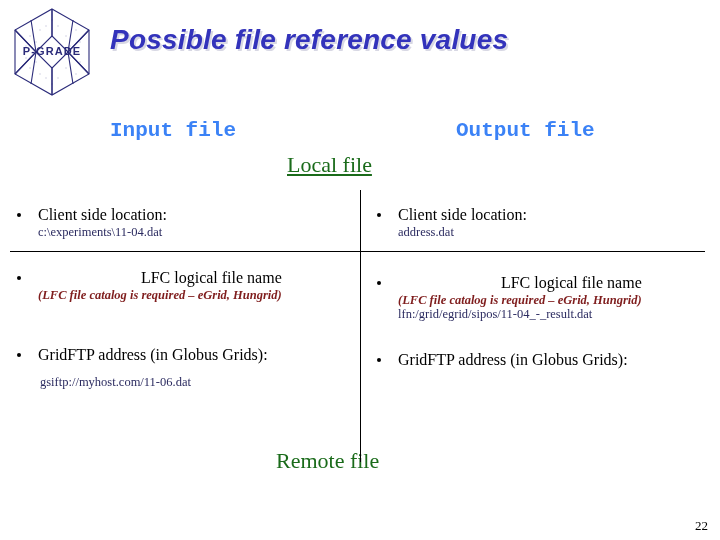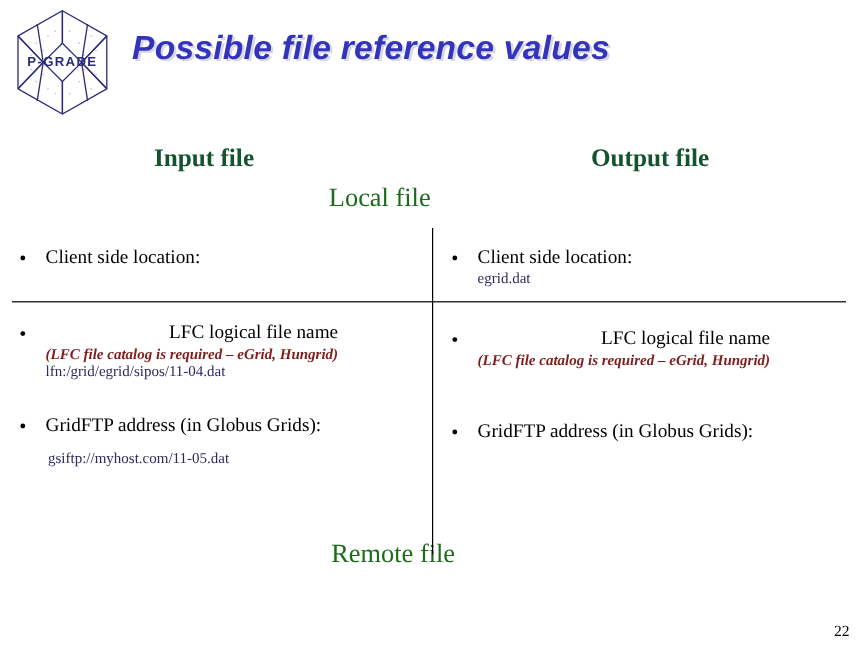--- a/index.html
+++ b/index.html
@@ -38,38 +38,38 @@
     font-size: 28px;
     color: #3333bb;
     letter-spacing: 0.2px;
     text-shadow: 2px 2px 0 #d8d8e4;
     white-space: nowrap;
   }
 
   
   .col-header {
     position: absolute;
-    font-family: Liberation Serif, serif;
+    font-family: Liberation Mono, monospace;
     font-weight: bold;
     font-size: 21px;
-    color: #14532d;
+    color: #3b82f6;
     white-space: nowrap;
   }
   #input-file-header { left: 110px; top: 119px; width: 120px; text-align: center; }
   #output-file-header { left: 456px; top: 119px; width: 135px; text-align: right; }
 
   .zone-label {
     position: absolute;
     font-family: "Liberation Serif", serif;
     font-weight: normal;
     font-size: 22px;
     color: #1a6b1a;
     white-space: nowrap;
   }
-  #local-file-label { left: 274px; top: 152px; }
+  #local-file-label { left: 287px; top: 152px; text-decoration: underline; }
   #remote-file-label { left: 276px; top: 448px; }
 
   
   #vline {
     position: absolute;
     left: 360px;
     top: 190px;
     width: 1px;
     height: 272px;
     background: #000000;
@@ -197,53 +197,54 @@
 <div id="remote-file-label" class="zone-label">Remote file</div>
 
 <div id="vline"></div>
 <div id="hline"></div>
 
 <div id="l-b1" class="bullet-block">
   <div class="bullet-row">
     <span class="bullet-dot"></span>
     <span class="bullet-title">Client side location:</span>
   </div>
+  <div class="bullet-path">c:\experiments\11-04.dat</div>
 </div>
 
 <div id="l-b2" class="bullet-block">
   <div class="bullet-row">
     <span class="bullet-dot"></span>
     <span class="bullet-title">LFC logical file name</span>
   </div>
   <div class="bullet-note">(LFC file catalog is required – eGrid, Hungrid)</div>
-  <div class="bullet-path">lfn:/grid/egrid/sipos/11-04.dat</div>
 </div>
 
 <div id="l-b3" class="bullet-block">
   <div class="bullet-row">
     <span class="bullet-dot"></span>
     <span class="bullet-title">GridFTP address (in Globus Grids):</span>
   </div>
-  <div class="bullet-path path-indent-more" style="margin-top:10px">gsiftp://myhost.com/11-05.dat</div>
+  <div class="bullet-path path-indent-more" style="margin-top:10px">gsiftp://myhost.com/11-06.dat</div>
 </div>
 
 <div id="r-b1" class="bullet-block">
   <div class="bullet-row">
     <span class="bullet-dot"></span>
     <span class="bullet-title">Client side location:</span>
   </div>
-  <div class="bullet-path">egrid.dat</div>
+  <div class="bullet-path">address.dat</div>
 </div>
 
 <div id="r-b2" class="bullet-block">
   <div class="bullet-row">
     <span class="bullet-dot"></span>
     <span class="bullet-title">LFC logical file name</span>
   </div>
   <div class="bullet-note">(LFC file catalog is required – eGrid, Hungrid)</div>
+  <div class="bullet-path">lfn:/grid/egrid/sipos/11-04_-_result.dat</div>
 </div>
 
 <div id="r-b3" class="bullet-block">
   <div class="bullet-row">
     <span class="bullet-dot"></span>
     <span class="bullet-title">GridFTP address (in Globus Grids):</span>
   </div>
 </div>
 
 <div id="page-number">22</div>

